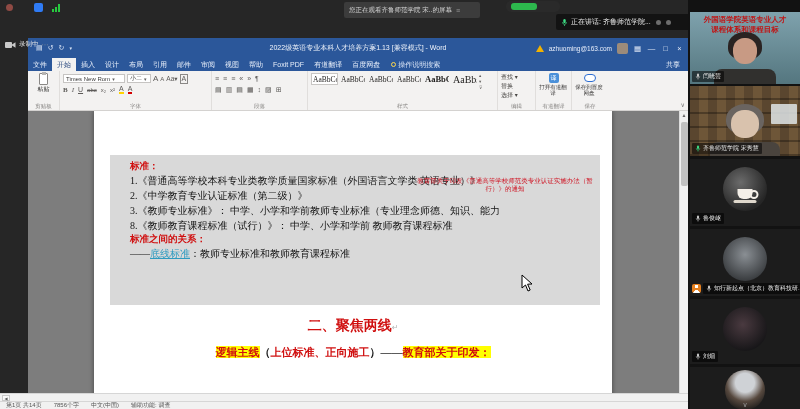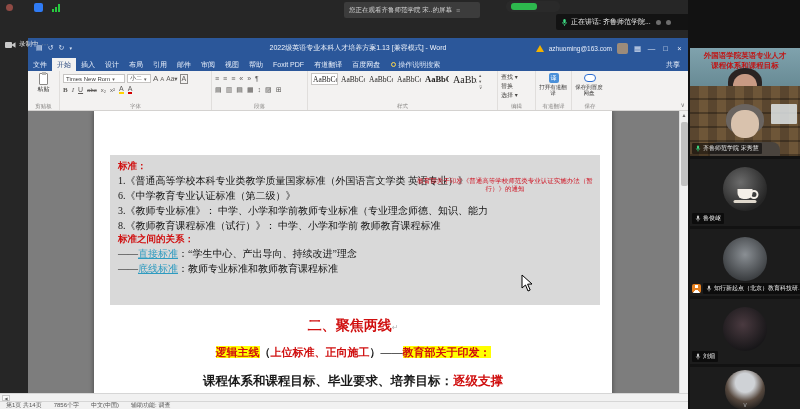--- a/index.html
+++ b/index.html
@@ -73,21 +73,21 @@
   .ydicon { width:10px; height:10px; margin:0 auto 1px; border-radius:2px; background:#4a90d9; color:#fff; font-size:6px; line-height:10px; text-align:center; }
   .bdicon { width:12px; height:8px; margin:1px auto 2px; background:#fff; border:1px solid #2c6dd2; border-radius:4px; }
   .collapse { position:absolute; right:3px; bottom:2px; color:#777; font-size:6px; }
 
   
   #docarea { position:absolute; left:28px; top:111px; width:660px; height:282px; background:#7d7d7d; overflow:hidden; }
   #page { position:absolute; left:66px; top:0; width:518px; height:300px; background:#fff; box-shadow:0 0 5px rgba(0,0,0,.45); }
   .h1 { position:absolute; top:14px; left:0; width:100%; text-align:center; font-size:15px; font-weight:bold; color:#d00f0f;
         font-family:"Liberation Serif", serif; white-space:nowrap; }
   .ret { color:#b5b5b5; font-size:8px; font-weight:normal; }
-  #block { position:absolute; top:44px; left:16px; right:12px; height:150px; background:#d9d9d9; padding:5px 8px;
+  #block { position:absolute; top:44px; left:16px; right:12px; height:150px; background:#d9d9d9; padding:5px 20px;
            font-family:"Liberation Serif", serif; font-size:10px; line-height:15px; color:#151515; white-space:nowrap; }
   .redb { color:#d00f0f; font-weight:bold; font-size:9.5px; line-height:13px; }
   #anno { position:absolute; right:6px; top:22px; width:178px; font-size:6.5px; line-height:8px; color:#cf1322;
           text-align:center; white-space:normal; }
   .term { color:#2e9bc0; text-decoration:underline; }
   .h2 { position:absolute; top:206px; left:0; width:100%; text-align:center; font-size:14px; font-weight:bold; color:#d00f0f;
         font-family:Liberation Sans, sans-serif; white-space:nowrap; }
   #focusline { position:absolute; top:234px; left:0; width:100%; text-align:center; font-size:11px; font-weight:bold;
                font-family:"Liberation Serif", serif; color:#1a1a1a; white-space:nowrap; }
   .hl { background:#ffff00; color:#d00f0f; }
@@ -316,34 +316,30 @@
       <span class="grplabel">保存</span>
     </div>
     <span class="collapse">∨</span>
   </div>
 
   <div id="docarea">
     <div id="page">
       <div id="block">
         <div class="redb">标准：</div>
         <div>1.《普通高等学校本科专业类教学质量国家标准（外国语言文学类 英语专业）》</div>
-        <div>6.《中学教育专业认证标准（第二级）》</div>
+        <div>2.《中学教育专业认证标准（第二级）》</div>
         <div>3.《教师专业标准》： 中学、小学和学前教师专业标准（专业理念师德、知识、能力</div>
         <div>8.《教师教育课程标准（试行）》： 中学、小学和学前 教师教育课程标准</div>
         <div class="redb">标准之间的关系：</div>
-        <div><span>——</span><span class="term">直接标准</span><span>：“学生中心、产出导向、持续改进”理念</span></div>
         <div><span>——</span><span class="term">底线标准</span><span>：教师专业标准和教师教育课程标准</span></div>
         <div id="anno">教育部关于印发《普通高等学校师范类专业认证实施办法（暂行）》的通知</div>
       </div>
       <div class="h2"><span>二、聚焦两线</span><span class="ret">↵</span></div>
       <div id="focusline">
         <span class="hl">逻辑主线</span><span>（</span><span class="redt">上位标准、正向施工</span><span>）</span><span>——</span><span class="hl">教育部关于印发：</span>
-      </div>
-      <div id="bottomline">
-        <span>课程体系和课程目标、毕业要求、培养目标：</span><span class="redt">逐级支撑</span>
       </div>
     </div>
     <div id="vscroll">
       <span class="arr">▲</span>
       <span class="thumb"></span>
     </div>
   </div>
 
   <div id="hscroll">
     <span class="larr">◀</span>
@@ -351,21 +347,21 @@
 
   <div id="statusbar">
     <span>第1页 共14页</span>
     <span>7856个字</span>
     <span>中文(中国)</span>
     <span>辅助功能: 调查</span>
   </div>
 
   <div id="sidebar"></div>
 
-  <div class="tile video1" style="top:12px;height:72px;margin-top:36px;">
+  <div class="tile video1" style="top:12px;height:72px;">
     <div class="overlay">
       <div>外国语学院英语专业人才</div>
       <div>课程体系和课程目标</div>
     </div>
     <span class="hair" style="top:20px;"></span>
     <span class="face" style="top:26px;"></span>
     <span class="torso"></span>
     <span class="namelabel">
       <svg class="mic" viewBox="0 0 12 14" width="6" height="7">
           <rect x="4" y="1" width="4" height="7" rx="2" fill="currentColor"></rect>

